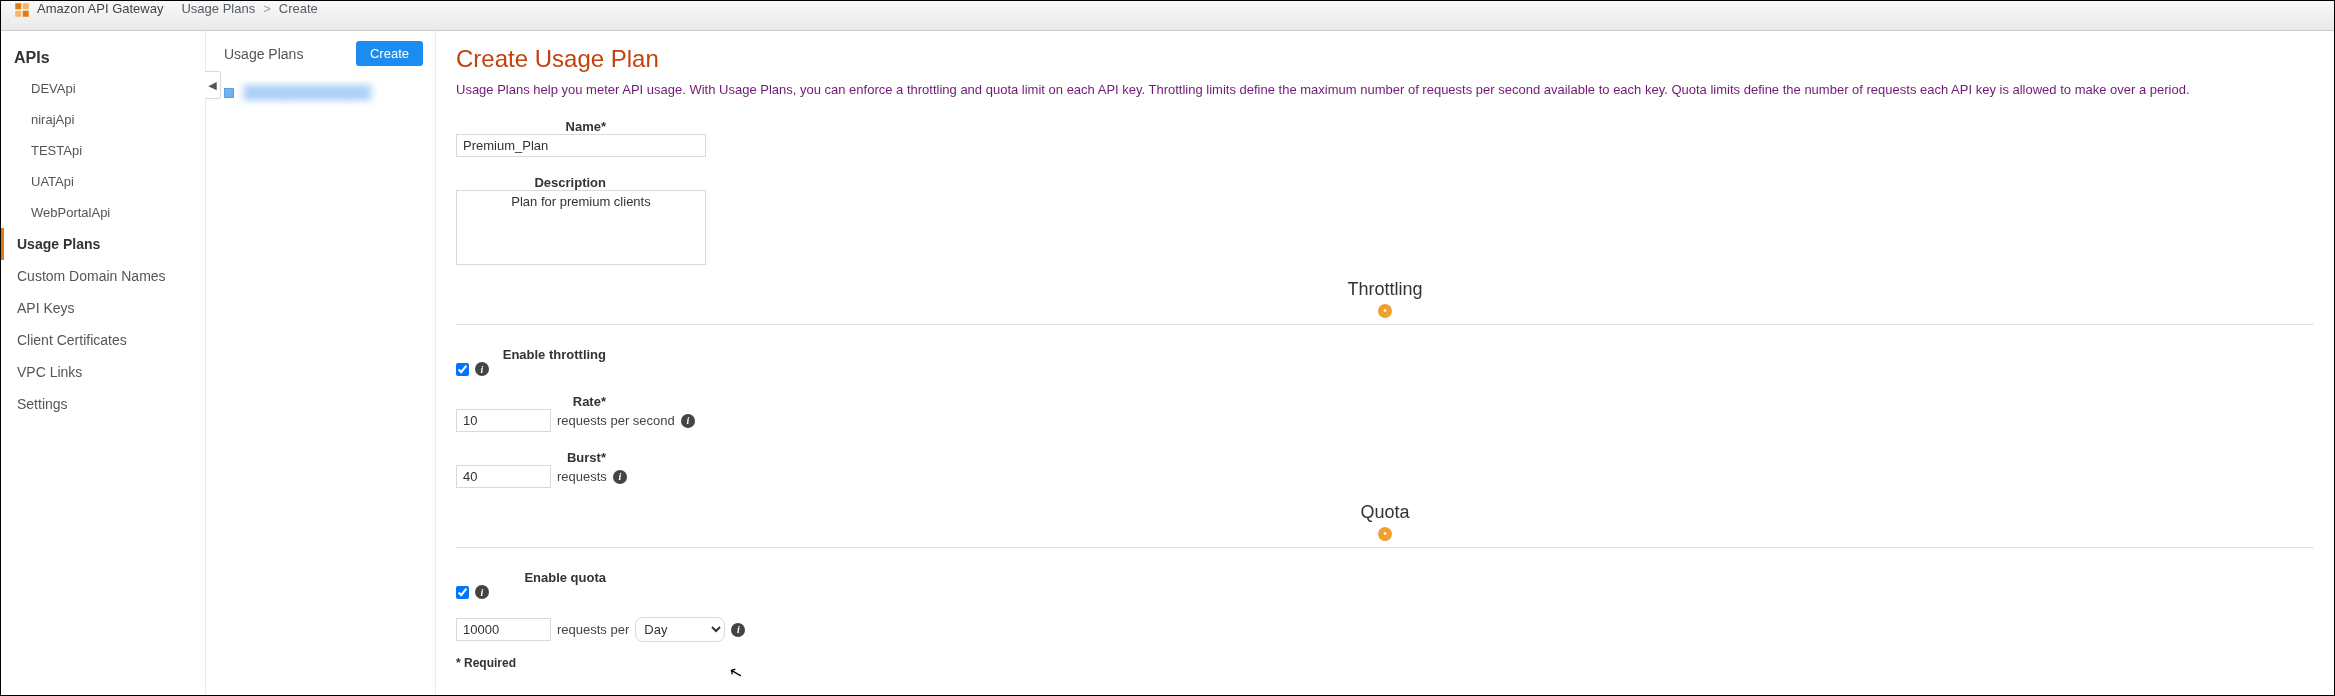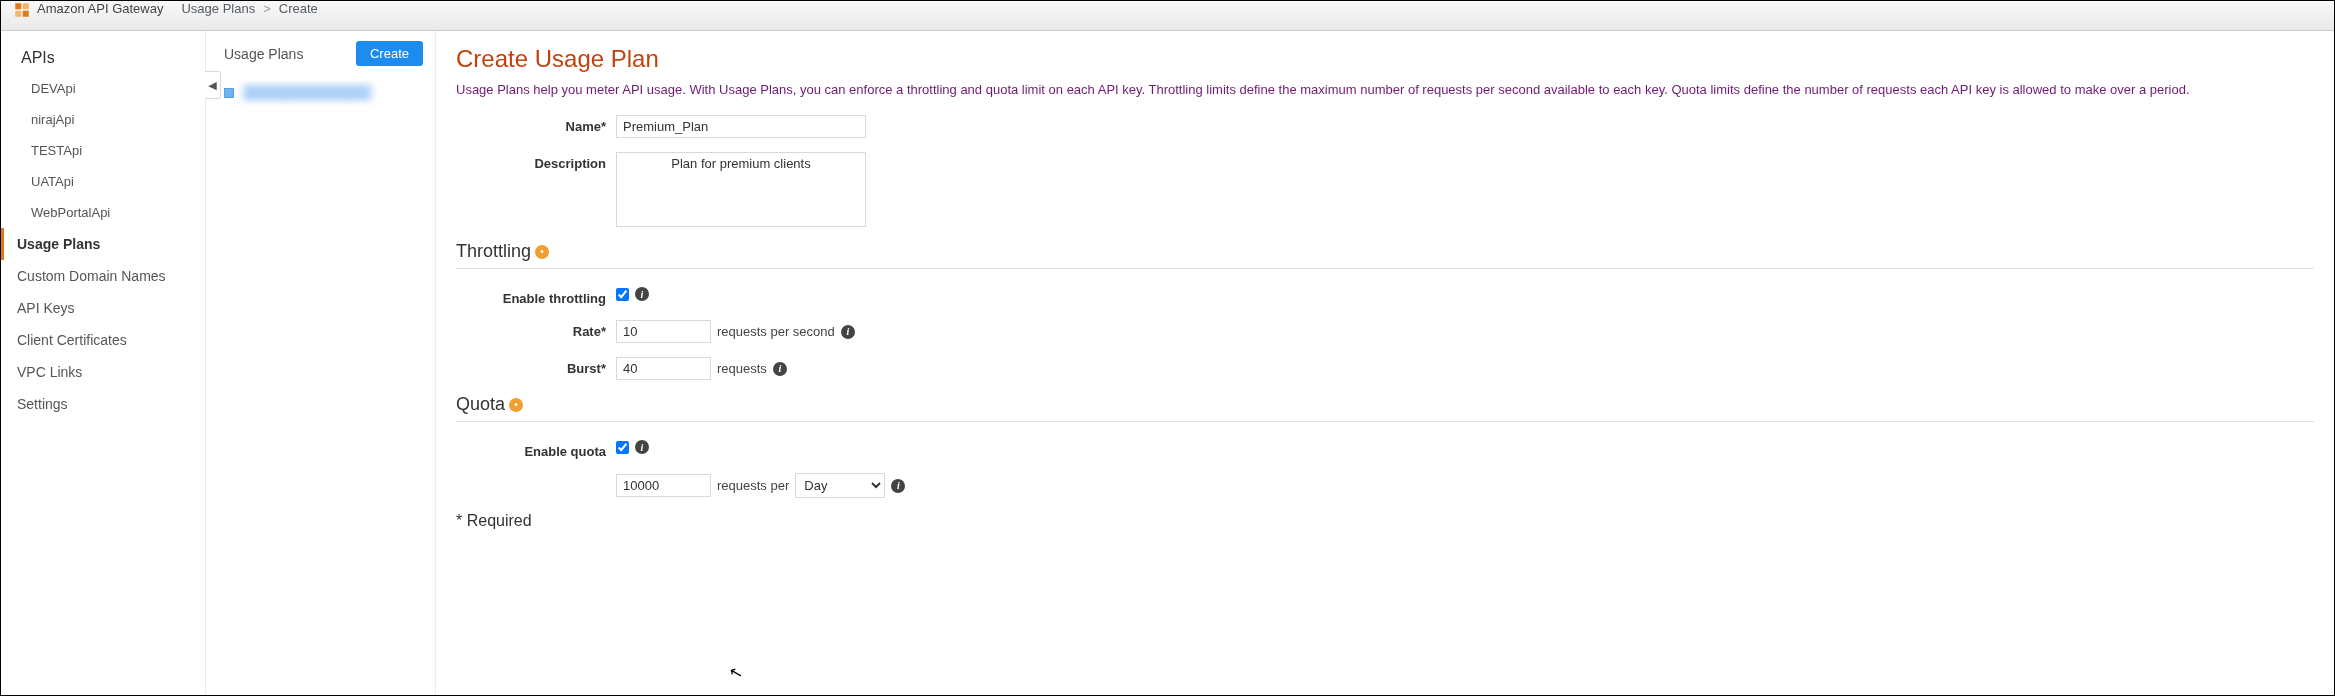--- a/index.html
+++ b/index.html
@@ -44,23 +44,23 @@
     display: flex;
     height: calc(100% - 30px);
   }
   .sidebar-left {
     width: 205px;
     border-right: 1px solid #eaeded;
     padding-top: 8px;
   }
   .sidebar-left h4 {
     font-size: 16px;
-    font-weight: 400;
-    color: #333;
-    padding: 10px 20px 6px;
+    font-weight: 700;
+    color: #333;
+    padding: 10px 13px 6px;
   }
   .sidebar-left ul { list-style: none; }
   .sidebar-left li {
     padding: 8px 16px 8px 30px;
     color: #555;
     cursor: pointer;
     font-size: 13px;
   }
   .sidebar-left li.top {
     padding-left: 16px;
@@ -150,36 +150,38 @@
     font-size: 18px;
     font-weight: 400;
     color: #333;
     border-bottom: 1px solid #e0e0e0;
     padding-bottom: 6px;
     margin-top: 10px;
     margin-bottom: 18px;
     display: flex;
     align-items: center;
     gap: 4px;
+    flex-direction: column;
   }
   .orange-dot {
     display: inline-flex;
     width: 14px; height: 14px;
     border-radius: 50%;
     background: #f0a030;
     color: #fff;
     font-size: 10px;
     align-items: center;
     justify-content: center;
     line-height: 1;
   }
   .formrow {
     display: flex;
     align-items: flex-start;
     margin-bottom: 14px;
+    flex-direction: column;
   }
   .formrow .lbl {
     width: 160px;
     text-align: right;
     padding-right: 10px;
     font-weight: bold;
     font-size: 13px;
     color: #333;
     padding-top: 4px;
   }
@@ -192,39 +194,39 @@
     font-family: inherit;
     font-size: 13px;
     padding: 3px 6px;
     border: 1px solid #d5dbdb;
     background: #fff;
     color: #333;
   }
   input.txt-sm { width: 95px; }
   input.txt-md { width: 250px; }
   textarea.txt-md { width: 250px; height: 75px; resize: none; text-align: center; }
-  select { width: 90px; padding: 3px 4px; }
+  select { width: 90px; padding: 3px 4px; border-radius: 8px; }
   .unit { color: #444; font-size: 13px; }
   .info-icon {
     display: inline-flex;
     width: 14px; height: 14px;
     border-radius: 50%;
     background: #444;
     color: #fff;
     font-size: 10px;
     font-weight: bold;
     font-style: italic;
     font-family: serif;
     align-items: center;
     justify-content: center;
     cursor: help;
   }
   .required-note {
-    font-size: 16px;
-    font-weight: normal;
+    font-size: 12px;
+    font-weight: bold;
   }
   .cursor {
     position: absolute;
     left: 728px;
     top: 662px;
     font-size: 16px;
     color: #000;
     transform: rotate(-15deg);
     pointer-events: none;
   }

